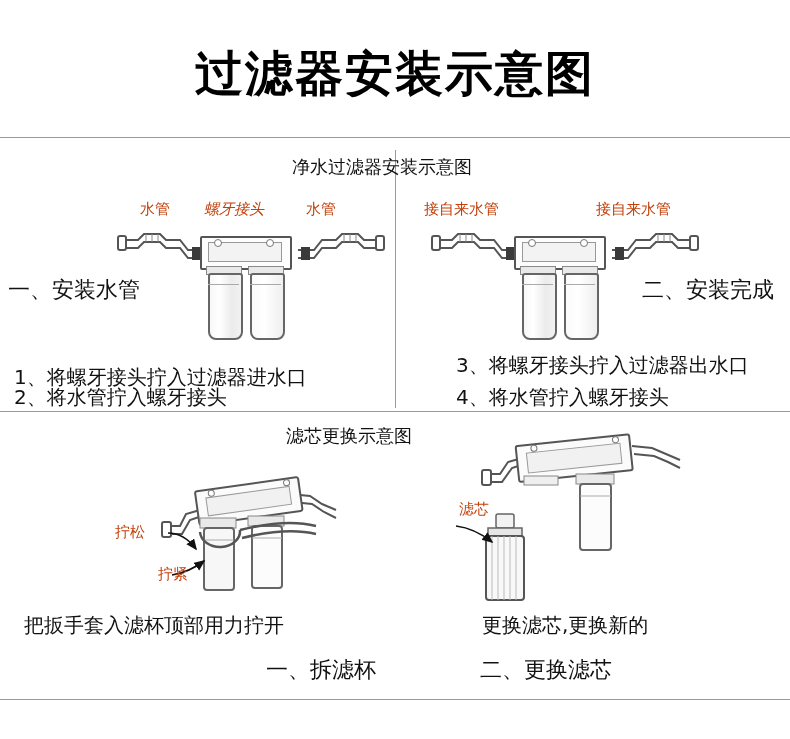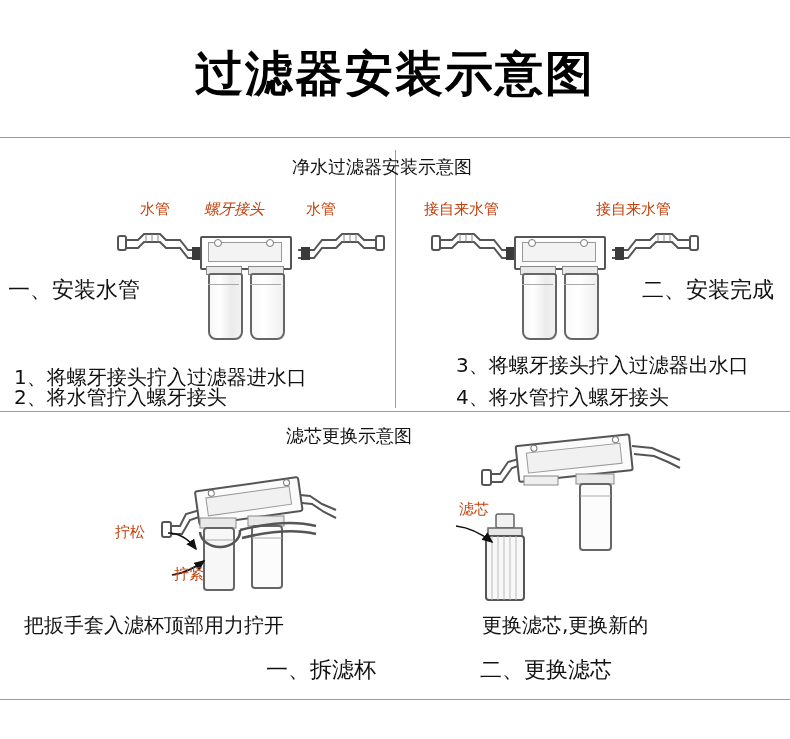--- a/index.html
+++ b/index.html
@@ -275,21 +275,21 @@
       <path d="M52,60 C66,58 76,52 84,46" marker-end="url(#ah1)"></path>
     </g>
     <defs>
       <marker id="ah1" markerWidth="8" markerHeight="8" refX="6" refY="3" orient="auto">
         <path d="M0,0 L7,3 L0,6 z" fill="#111"></path>
       </marker>
     </defs>
   </svg>
 
   <div class="lbl" style="top:523px; left:115px;">拧松</div>
-  <div class="lbl" style="top:565px; left:158px;margin-left:16px;">拧紧</div>
+  <div class="lbl" style="top:565px; left:158px;">拧紧</div>
 
   <div class="step-line" style="top:612px; left:24px;">把扳手套入滤杯顶部用力拧开</div>
 
   <svg class="draw" style="top:432px; left:466px;" width="250" height="160">
     <g fill="none" stroke="#555" stroke-width="2">
       <path d="M24,42 L34,42 L42,30 L56,26"></path>
       <path d="M24,50 L36,50 L46,36 L58,32"></path>
       <path d="M214,28 L200,22 L186,16 L166,14"></path>
       <path d="M214,36 L202,30 L188,24 L168,22"></path>
     </g>

